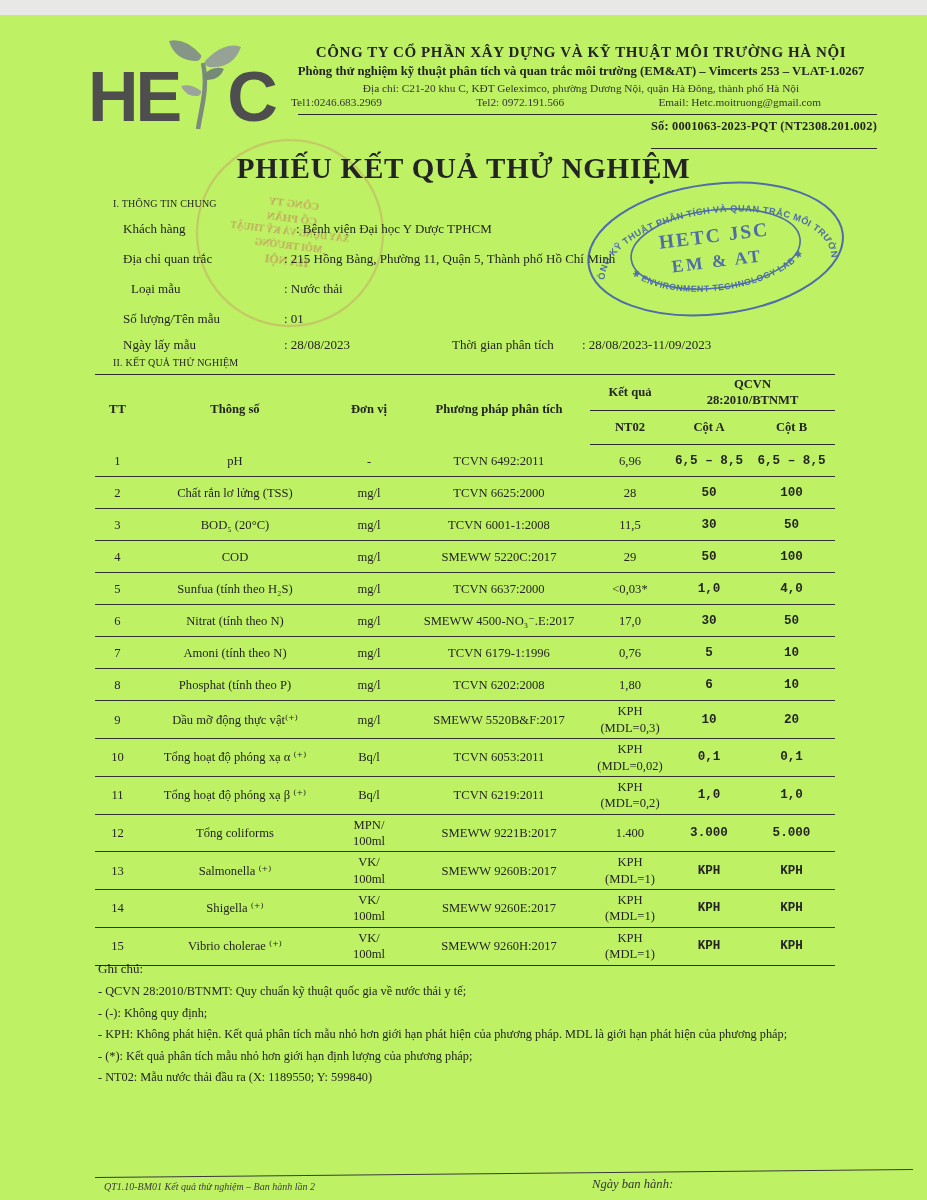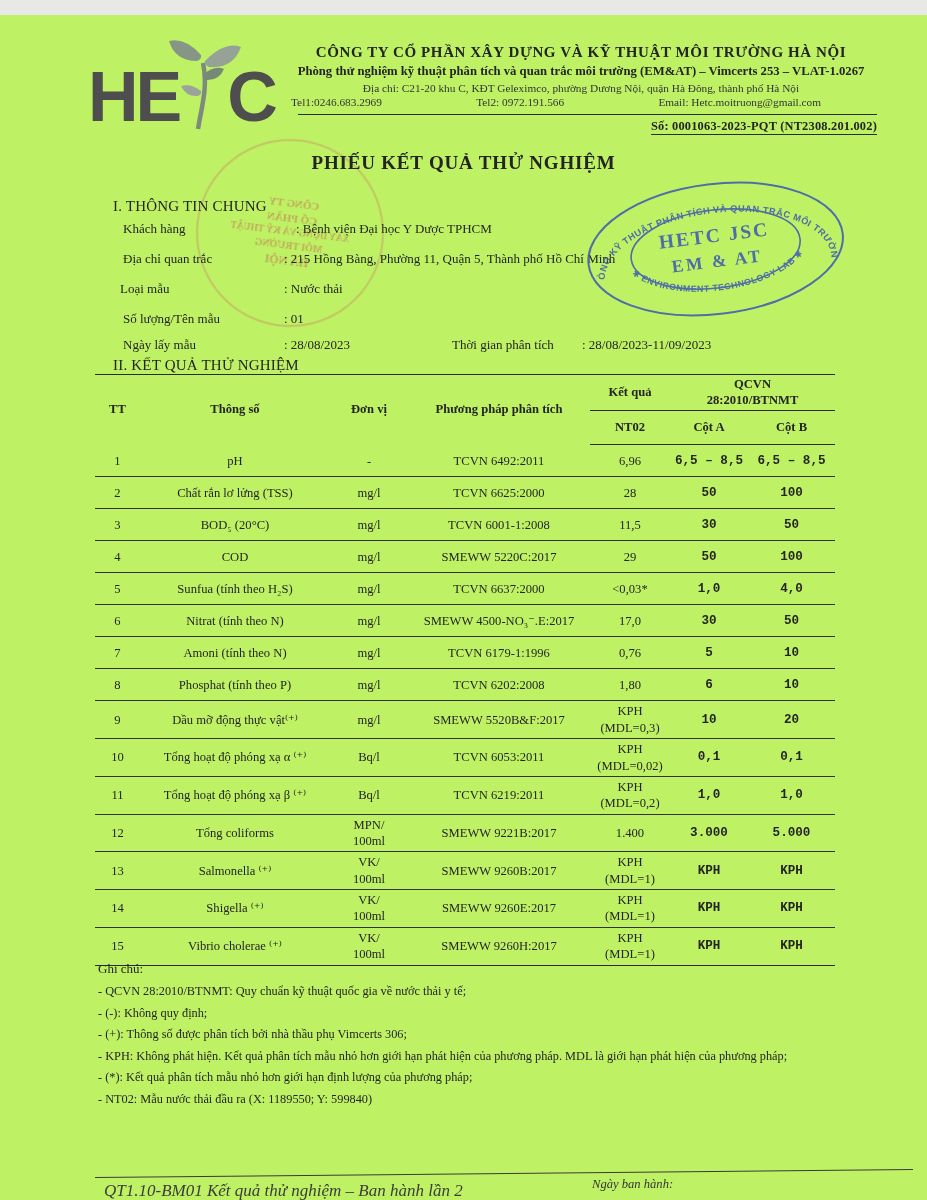--- a/index.html
+++ b/index.html
@@ -14,27 +14,27 @@
   .logo svg{margin:0 -16px -2px -12px;}
 
   .company{position:absolute;left:283px;top:29px;width:596px;text-align:center;}
   .company .name{font-weight:bold;font-size:15px;letter-spacing:.6px;white-space:nowrap;}
   .company .lab{font-weight:bold;font-size:12.7px;white-space:nowrap;margin-top:3px;}
   .company .addr{font-size:11.3px;margin-top:3px;color:#333;}
   .company .contact{display:flex;justify-content:space-between;font-size:11.3px;margin-top:2px;
                     padding:0 58px 0 8px;color:#333;}
   .header-rule{position:absolute;left:298px;top:99px;width:579px;border-top:1.5px solid #2b2b2b;}
   .doc-number{position:absolute;right:50px;top:104px;font-weight:bold;font-size:12.4px;
-              border-bottom:1.5px solid #2b2b2b;padding-bottom:0;letter-spacing:.2px;}
+              border-bottom:1.5px solid #2b2b2b;padding-bottom:14px;letter-spacing:.2px;}
 
   .title{position:absolute;left:0;top:137px;width:100%;text-align:center;
-         font-size:19px;font-weight:bold;letter-spacing:.8px;}
-
-  
-  .sec-head{font-size:15px;letter-spacing:.2px;}
+         font-size:29px;font-weight:bold;letter-spacing:.8px;}
+
+  
+  .sec-head{font-size:10px;letter-spacing:.2px;}
   .info-label{position:absolute;font-size:13px;}
   .info-value{position:absolute;font-size:13px;}
 
   
   .red-stamp{position:absolute;left:196px;top:124px;width:184px;height:184px;border-radius:50%;
              border:2.5px solid rgba(205,100,100,.32);transform:rotate(7deg);
              display:flex;flex-direction:column;align-items:center;justify-content:center;
              gap:3px;filter:blur(.5px);pointer-events:none;}
   .red-stamp span{display:block;transform:scaleX(-1);color:rgba(196,82,82,.46);
                   font-weight:bold;white-space:nowrap;}
@@ -58,21 +58,21 @@
   td.c-lim{font-weight:bold;font-family:Liberation Mono, monospace;}
 
   
   .notes{position:absolute;left:98px;top:946px;width:778px;font-size:12.3px;}
   .notes .nh{font-size:13px;margin-bottom:4px;}
   .notes div.item{line-height:21.5px;}
 
   
   .footer-rule{position:absolute;left:95px;top:1158px;width:818px;border-top:1.4px solid #3a3a3a;
                transform:rotate(-.55deg);}
-  .footer-left{position:absolute;left:104px;top:1166px;font-style:italic;font-size:17px;color:#3c3c3c;font-family:Liberation Serif, serif;}
+  .footer-left{position:absolute;left:104px;top:1166px;font-style:italic;font-size:10px;color:#3c3c3c;font-family:Liberation Serif, serif;}
   .footer-right{position:absolute;left:592px;top:1162px;font-style:italic;font-size:12.6px;color:#333;}
   .scan-bottom{position:absolute;left:275px;right:8px;bottom:0;height:9px;background:#b9b9b7;
                border-radius:10px 10px 0 0;opacity:.35;}
 </style>
 </head>
 <body>
 
 <div class="page">
 
   <div class="logo">
@@ -112,21 +112,21 @@
   <div class="title">PHIẾU KẾT QUẢ THỬ NGHIỆM</div>
 
   <div class="abs sec-head" style="left:113px;top:183px">I. THÔNG TIN CHUNG</div>
 
   <div class="info-label" style="left:123px;top:206px">Khách hàng</div>
   <div class="info-value" style="left:296px;top:206px">: Bệnh viện Đại học Y Dược TPHCM</div>
 
   <div class="info-label" style="left:123px;top:236px">Địa chỉ quan trắc</div>
   <div class="info-value" style="left:284px;top:236px">: 215 Hồng Bàng, Phường 11, Quận 5, Thành phố Hồ Chí Minh</div>
 
-  <div class="info-label" style="left:120px;top:266px">Loại mẫu</div>
+  <div class="info-label" style="left:131px;top:266px">Loại mẫu</div>
   <div class="info-value" style="left:284px;top:266px">: Nước thải</div>
 
   <div class="info-label" style="left:123px;top:296px">Số lượng/Tên mẫu</div>
   <div class="info-value" style="left:284px;top:296px">: 01</div>
 
   <div class="info-label" style="left:123px;top:322px">Ngày lấy mẫu</div>
   <div class="info-value" style="left:284px;top:322px">: 28/08/2023</div>
   <div class="info-label" style="left:452px;top:322px">Thời gian phân tích</div>
   <div class="info-value" style="left:582px;top:322px">: 28/08/2023-11/09/2023</div>
 
@@ -338,21 +338,20 @@
           <td class="c-lim">KPH</td>
           <td class="c-lim">KPH</td>
         </tr>
       </tbody>
   </table>
 
   <div class="notes">
     <div class="nh">Ghi chú:</div>
     <div class="item">- QCVN 28:2010/BTNMT: Quy chuẩn kỹ thuật quốc gia về nước thải y tế;</div>
     <div class="item">- (-): Không quy định;</div>
-    <div class="item">- (+): Thông số được phân tích bởi nhà thầu phụ Vimcerts 306;</div>
     <div class="item">- KPH: Không phát hiện. Kết quả phân tích mẫu nhỏ hơn giới hạn phát hiện của phương pháp. MDL là giới hạn phát hiện của phương pháp;</div>
     <div class="item">- (*): Kết quả phân tích mẫu nhỏ hơn giới hạn định lượng của phương pháp;</div>
     <div class="item">- NT02: Mẫu nước thải đầu ra (X: 1189550; Y: 599840)</div>
   </div>
 
   <div class="footer-rule"></div>
   <div class="footer-left">QT1.10-BM01 Kết quả thử nghiệm – Ban hành lần 2</div>
   <div class="footer-right">Ngày ban hành:</div>
   <div class="scan-bottom"></div>
 </div>

